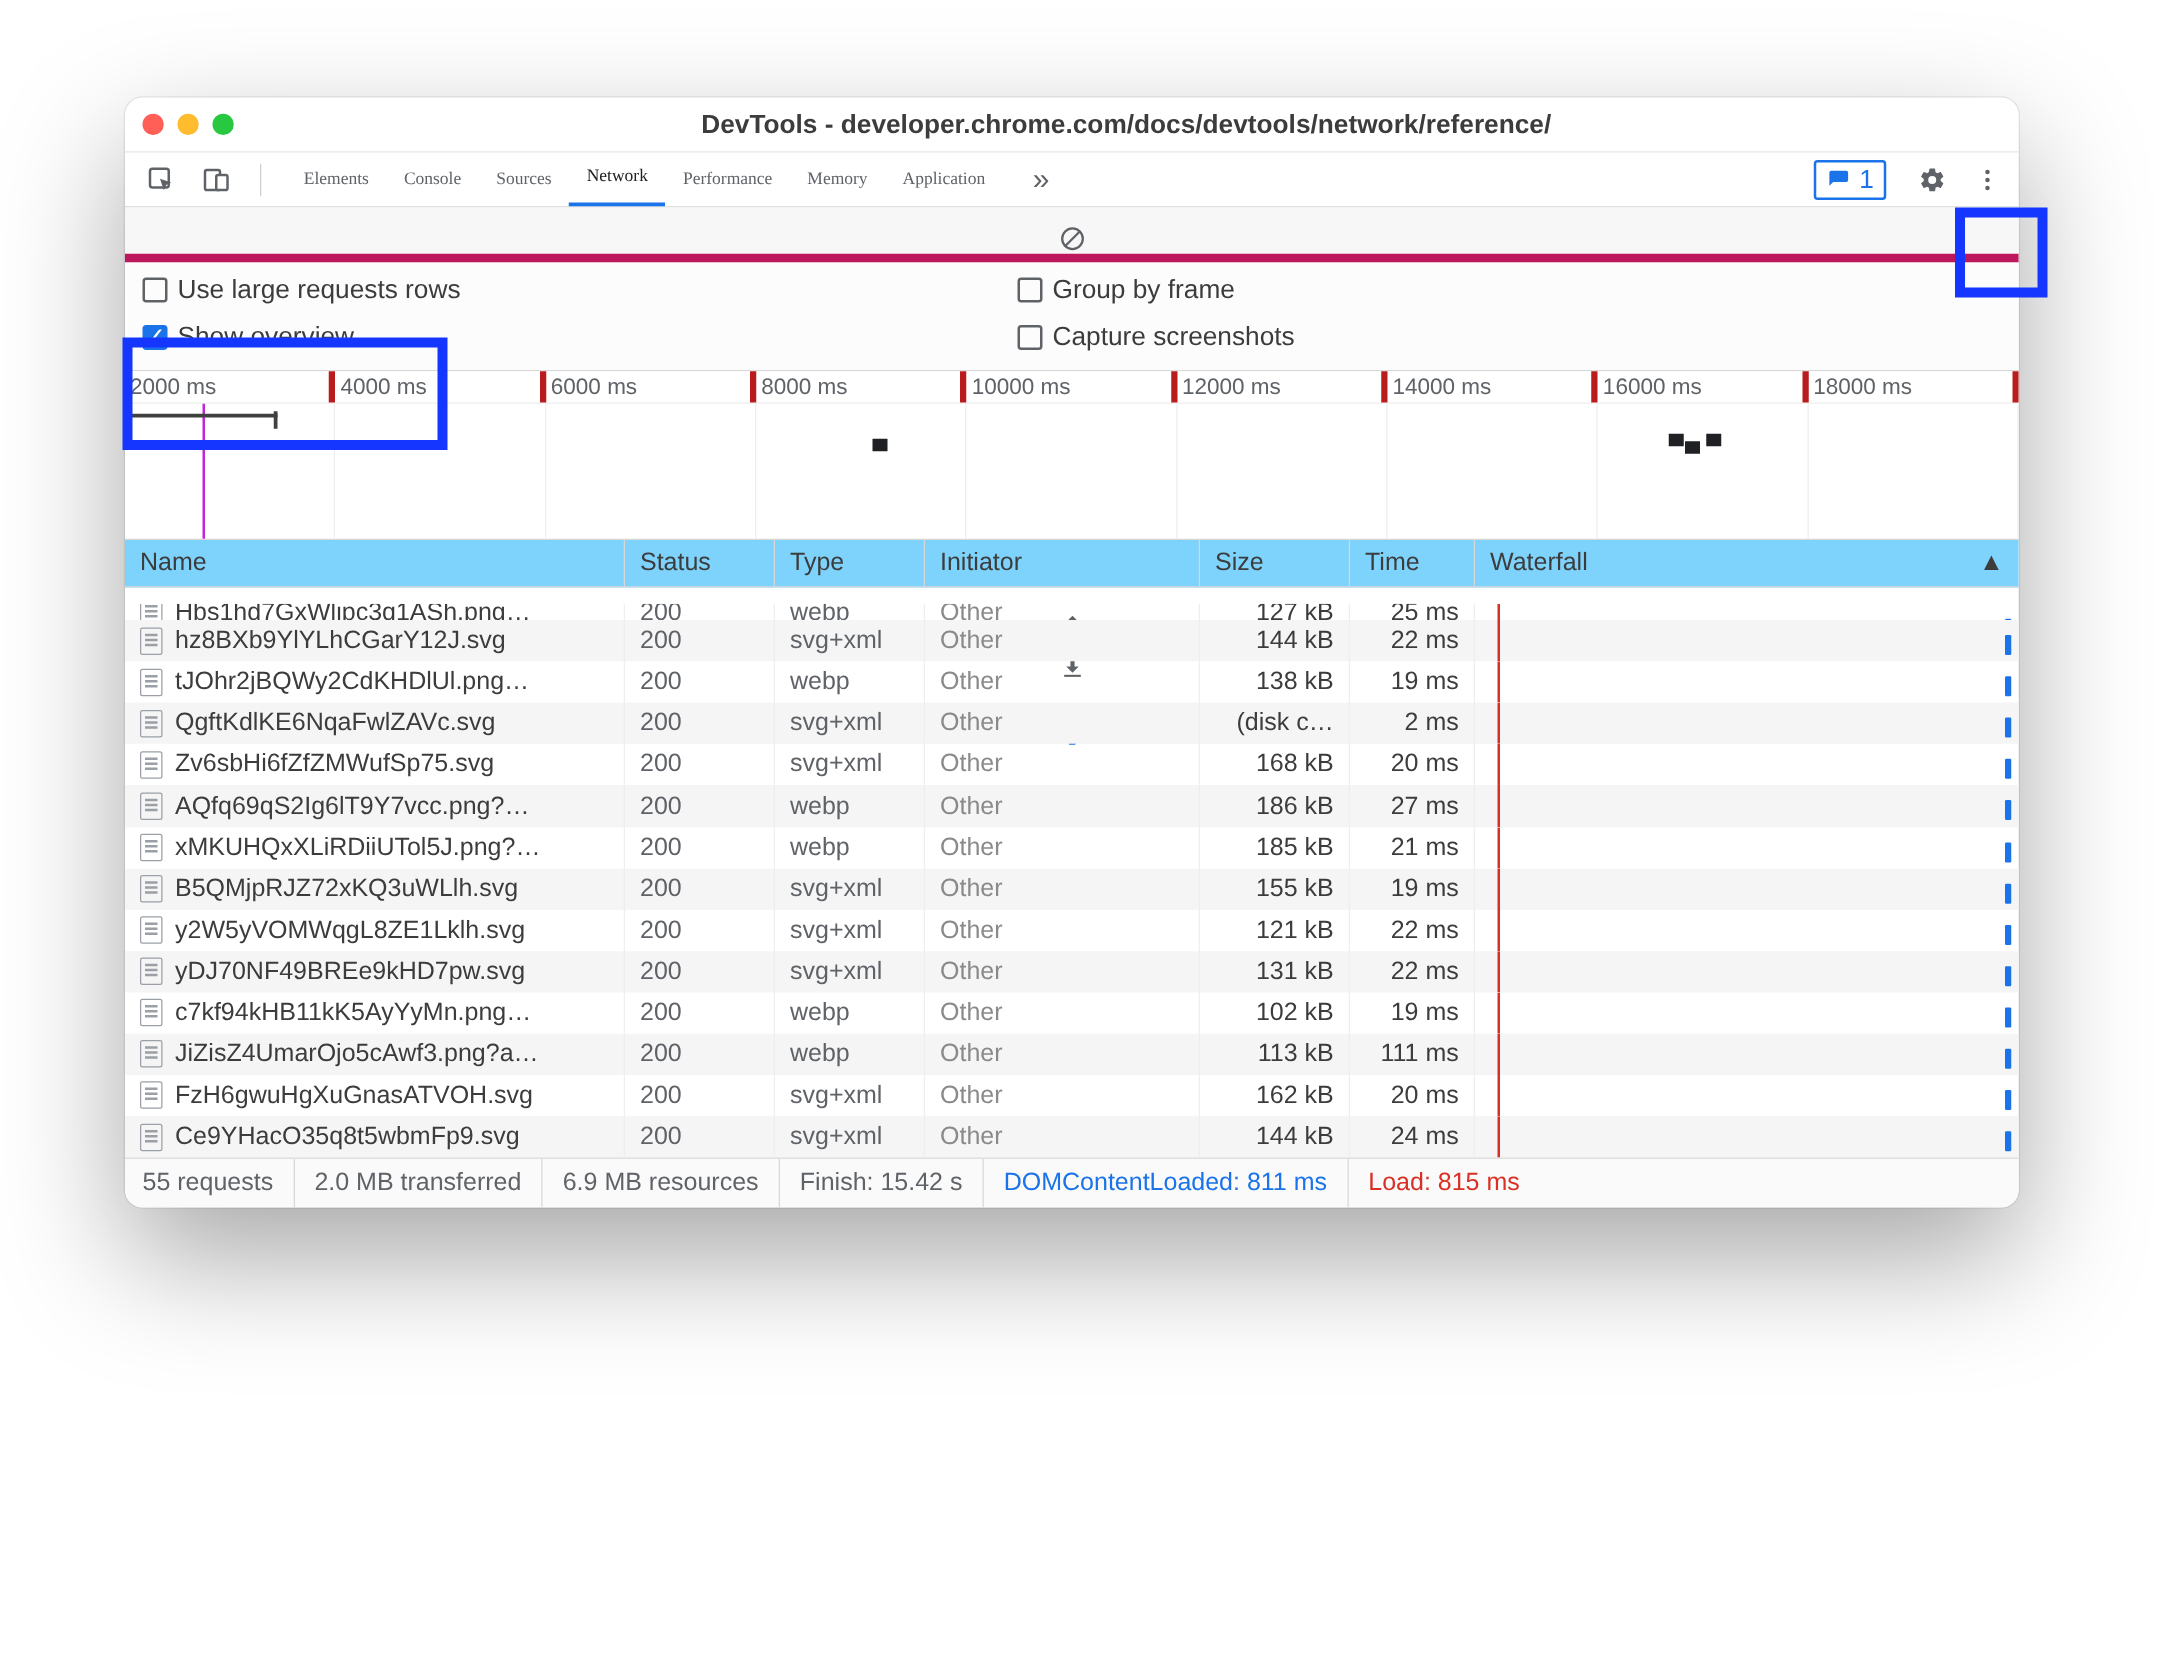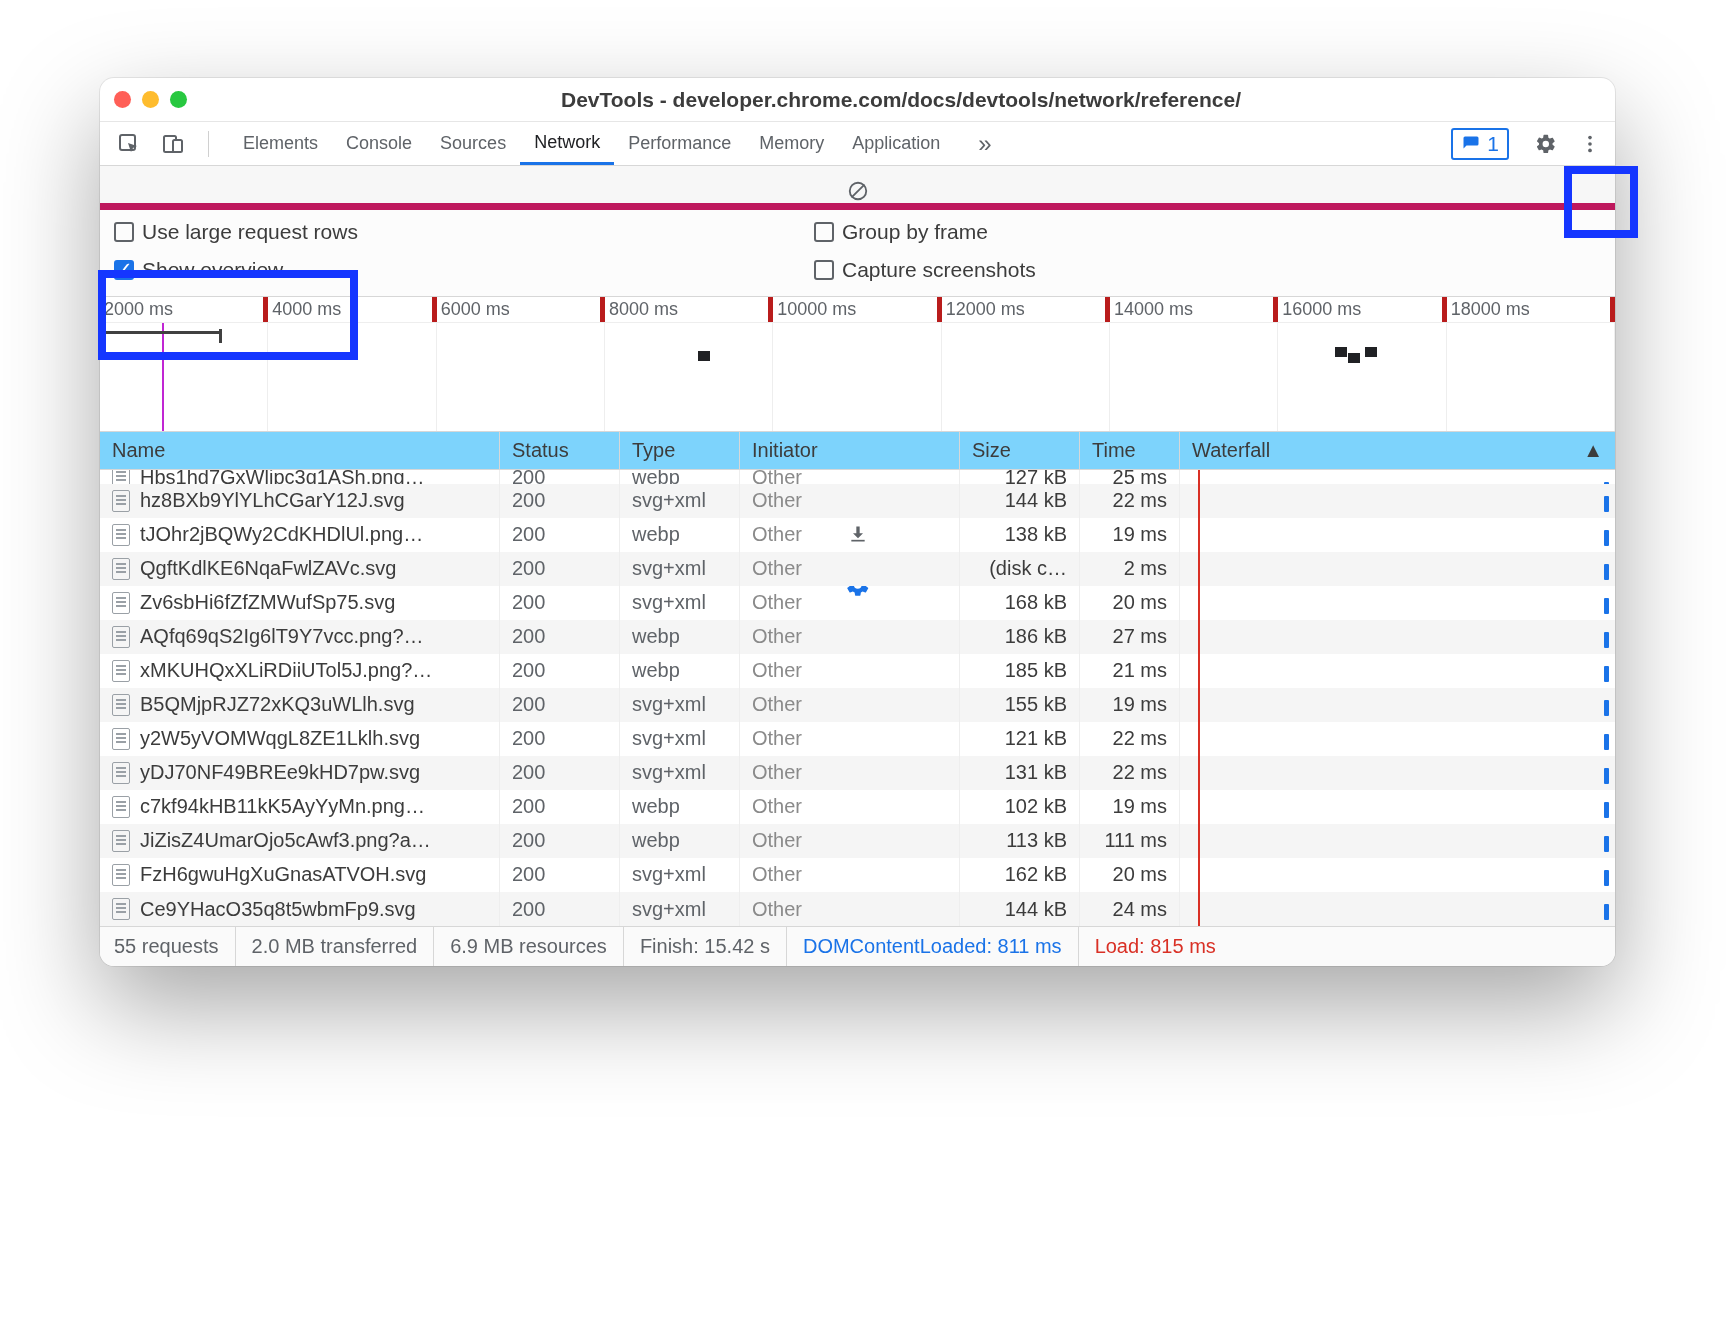--- a/index.html
+++ b/index.html
@@ -38,21 +38,21 @@
     height: 44px; display: flex; align-items: center; padding: 0 10px 0 14px;
     border-bottom: 1px solid #d7d7d7; gap: 14px;
   }
   .icon-btn {
     width: 30px; height: 30px; display: inline-flex; align-items:center; justify-content:center;
     color:#5f6368;
   }
   .divider { width:1px; height:26px; background:#d0d0d0; margin:0 6px; }
   .tab {
     padding: 0 14px; height: 100%; display:flex; align-items:center;
-    color:#5f6368; cursor: pointer; font-size: 18px;
+    color:#5f6368; cursor: pointer; font-size: 14px; font-family: Liberation Serif, serif;
   }
   .tab.active { color:#202124; font-weight:500; border-bottom: 3px solid #1a73e8; margin-bottom:-1px; }
   .tabs-row .spacer { flex:1; }
   .chev { font-size: 24px; color:#5f6368; padding:0 10px; }
   .issues-badge {
     display:flex; align-items:center; gap:6px;
     border:2px solid #1a73e8; border-radius:3px; padding:2px 8px;
     color:#1a73e8; font-weight:500; margin-right:8px;
   }
   .issues-badge svg{color:#1a73e8;}
@@ -96,21 +96,21 @@
   .thead {
     display:grid; height:38px;
     grid-template-columns: 400px 120px 120px 220px 120px 100px 1fr;
     background:#7dd3fc; border-bottom:1px solid #d7d7d7;
   }
   .th { display:flex; align-items:center; padding:0 12px; font-size:20px; color:#3c3c3c;
         border-right:1px solid #d7d7d7;}
   .th:last-child{border-right:none; justify-content:space-between;}
 
   
-  .tbody { flex:1; overflow:hidden; display:flex; flex-direction:column; }
+  .tbody { flex:1; overflow:hidden; display:flex; flex-direction:column;margin-top:13px; }
   .trow {
     display:grid; height:40px;
     grid-template-columns: 400px 120px 120px 220px 120px 100px 1fr;
     font-size:20px;
   }
   .trow.faded { height:16px; overflow:hidden; }
   .trow.faded .td{line-height:0; filter:blur(0.3px); font-size:20px; white-space:nowrap; overflow:hidden;}
   .trow:nth-child(even){ background:#f5f5f5; }
   .td { display:flex; align-items:center; padding:0 12px; border-right:1px solid #eee; white-space:nowrap; overflow:hidden; text-overflow:ellipsis;}
   .td.name{color:#3c3c3c; gap:10px;}
@@ -265,21 +265,21 @@
         <svg width="26" height="26" viewBox="0 0 24 24" fill="currentColor">
             <path d="M19.14,12.94a7,7,0,0,0,.05-.94,7,7,0,0,0-.05-.94l2.11-1.65a.5.5,0,0,0,.12-.64l-2-3.46a.5.5,0,0,0-.61-.22l-2.49,1a7,7,0,0,0-1.63-.94l-.38-2.65A.5.5,0,0,0,13.77,2H9.77a.5.5,0,0,0-.49.42L8.9,5.07a7,7,0,0,0-1.63.94l-2.49-1a.5.5,0,0,0-.61.22l-2,3.46a.5.5,0,0,0,.12.64L4.4,11.06a7,7,0,0,0,0,1.88L2.29,14.59a.5.5,0,0,0-.12.64l2,3.46a.5.5,0,0,0,.61.22l2.49-1a7,7,0,0,0,1.63.94l.38,2.65a.5.5,0,0,0,.49.42h4a.5.5,0,0,0,.49-.42l.38-2.65a7,7,0,0,0,1.63-.94l2.49,1a.5.5,0,0,0,.61-.22l2-3.46a.5.5,0,0,0-.12-.64ZM11.77,15.5A3.5,3.5,0,1,1,15.27,12,3.5,3.5,0,0,1,11.77,15.5Z"></path>
           </svg>
       </span>
     </div>
 
     <div class="settings-panel">
       <div class="settings-col">
         <label class="chk">
             <span class="box"></span>
-            <span>Use large request rows</span>
+            <span>Use large requests rows</span>
           </label>
         <label class="chk">
             <span class="box checked">✓</span>
             <span>Show overview</span>
           </label>
       </div>
       <div class="settings-col" style="margin-left:280px">
         <label class="chk">
             <span class="box"></span>
             <span>Group by frame</span>

